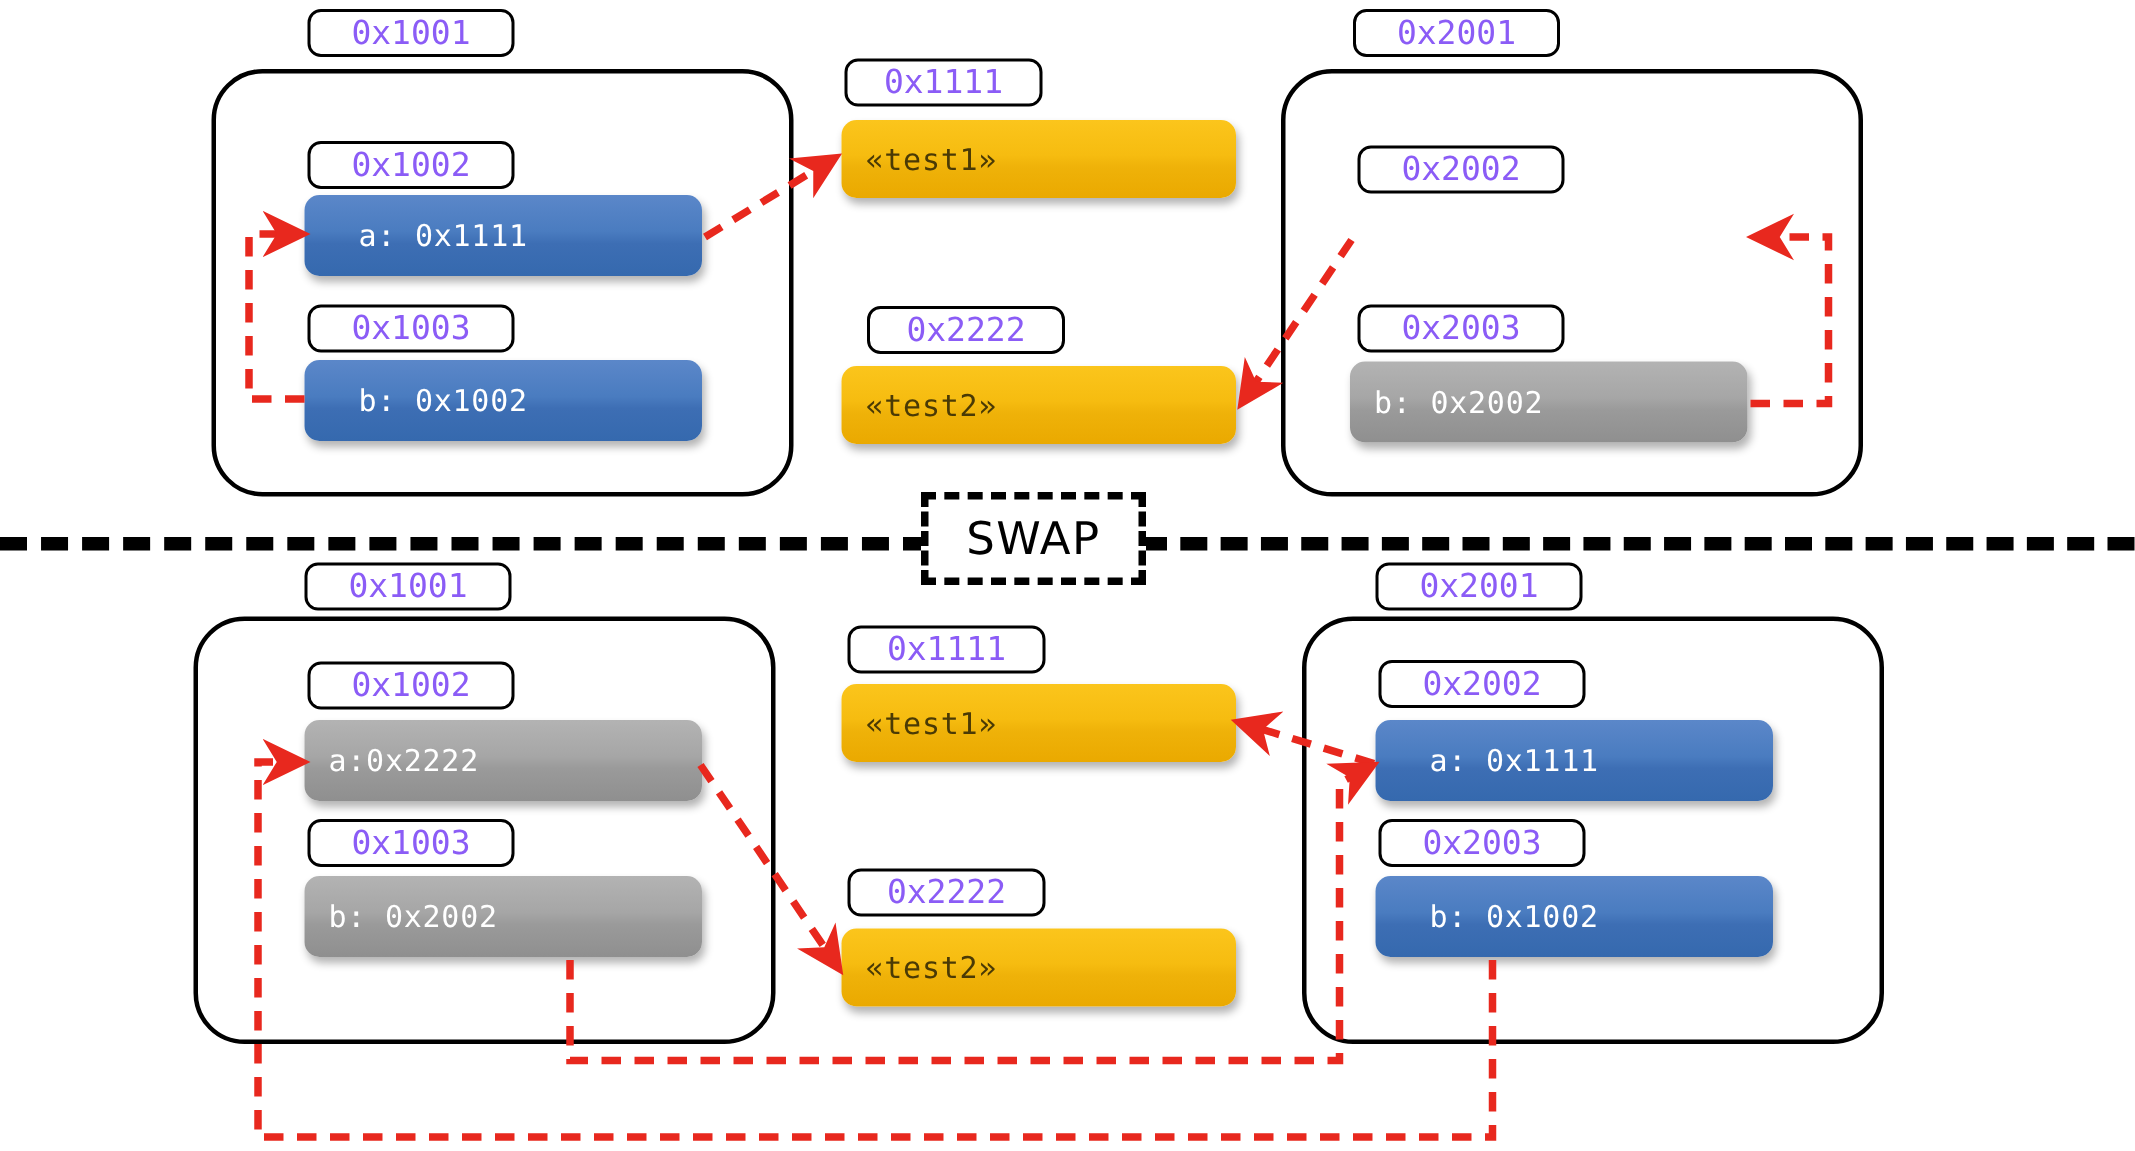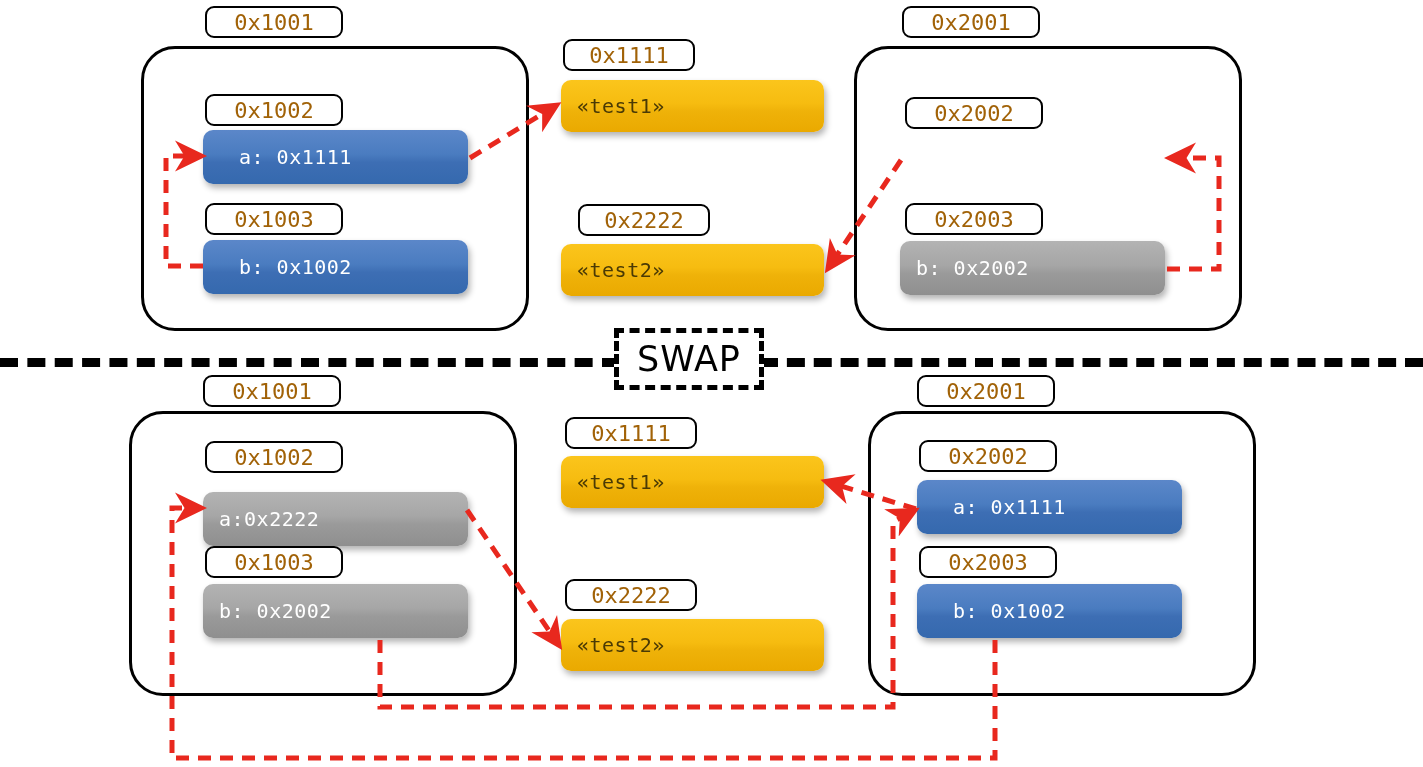--- a/index.html
+++ b/index.html
@@ -5,42 +5,42 @@
   html,body{margin:0;padding:0;background:#ffffff;}
   body{width:1423px;height:767px;position:relative;overflow:hidden;
        font-family:"DejaVu Sans Mono","Liberation Mono",monospace;}
   #stage{position:absolute;left:0;top:0;width:1423px;height:767px;}
 
   
   .frame{position:absolute;border:3px solid #000;border-radius:34px;background:transparent;box-sizing:border-box;}
 
   
   .tag{position:absolute;border:2.5px solid #000;border-radius:9px;background:#fff;
-       color:#a16207;font-size:22px;line-height:30px;height:32px;padding:0 9px;
+       color:#8b5cf6;font-size:22px;line-height:30px;height:32px;padding:0 9px;
        box-sizing:border-box;text-align:center;white-space:nowrap;z-index:6;}
 
   
   .chip{position:absolute;border-radius:10px;box-sizing:border-box;
         display:flex;align-items:center;white-space:nowrap;
         font-size:20px;letter-spacing:.5px;z-index:5;
         box-shadow:2px 4px 6px rgba(0,0,0,.30);}
   .chip span{padding-left:16px;}
   .chip.blue{background:linear-gradient(180deg,#5b87c9 0%,#4a7cc0 45%,#3d6eb4 60%,#3569ae 100%);
              color:#fff;padding-left:20px;}
   .chip.gray{background:linear-gradient(180deg,#b3b3b3 0%,#a6a6a6 45%,#9a9a9a 60%,#8f8f8f 100%);
              color:#fff;}
   .chip.yellow{background:linear-gradient(180deg,#fbc51c 0%,#f6bc10 45%,#efb209 60%,#eaa900 100%);
                color:#4a3a05;}
 
   
   .divider{position:absolute;height:0;border-top:9px dashed #000;z-index:2;}
   .swapbox{position:absolute;border:5px dashed #000;background:#fff;box-sizing:border-box;
            display:flex;align-items:center;justify-content:center;z-index:4;}
   .swapbox span{font-family:"DejaVu Sans","Liberation Sans",sans-serif;
-                font-size:35px;color:#000;letter-spacing:1px;text-align:center;}
+                font-size:30px;color:#000;letter-spacing:1px;text-align:center;}
 
   
   #arrows{position:absolute;left:0;top:0;width:1423px;height:767px;z-index:7;pointer-events:none;}
 </style>
 </head>
 <body>
 
 <div id="stage">
 
   <div class="frame" style="left:141px;top:46px;width:388px;height:285px;"></div>
@@ -79,21 +79,21 @@
   <div class="divider" style="left:0px;top:358px;width:620px;"></div>
   <div class="divider" style="left:760px;top:358px;width:663px;"></div>
   <div class="swapbox" style="left:614px;top:328px;width:150px;height:62px;">
     <span>SWAP</span>
   </div>
 
   <div class="frame" style="left:129px;top:411px;width:388px;height:285px;"></div>
   <div class="tag" style="left:203px;top:375px;width:138px;">0x1001</div>
 
   <div class="tag" style="left:205px;top:441px;width:138px;">0x1002</div>
-  <div class="chip gray" style="left:203px;top:492px;width:265px;height:54px;">
+  <div class="chip gray" style="left:203px;top:480px;width:265px;height:54px;">
     <span>a:0x2222</span>
   </div>
 
   <div class="tag" style="left:205px;top:546px;width:138px;">0x1003</div>
   <div class="chip gray" style="left:203px;top:584px;width:265px;height:54px;">
     <span>b: 0x2002</span>
   </div>
 
   <div class="tag" style="left:565px;top:417px;width:132px;">0x1111</div>
   <div class="chip yellow" style="left:561px;top:456px;width:263px;height:52px;">

